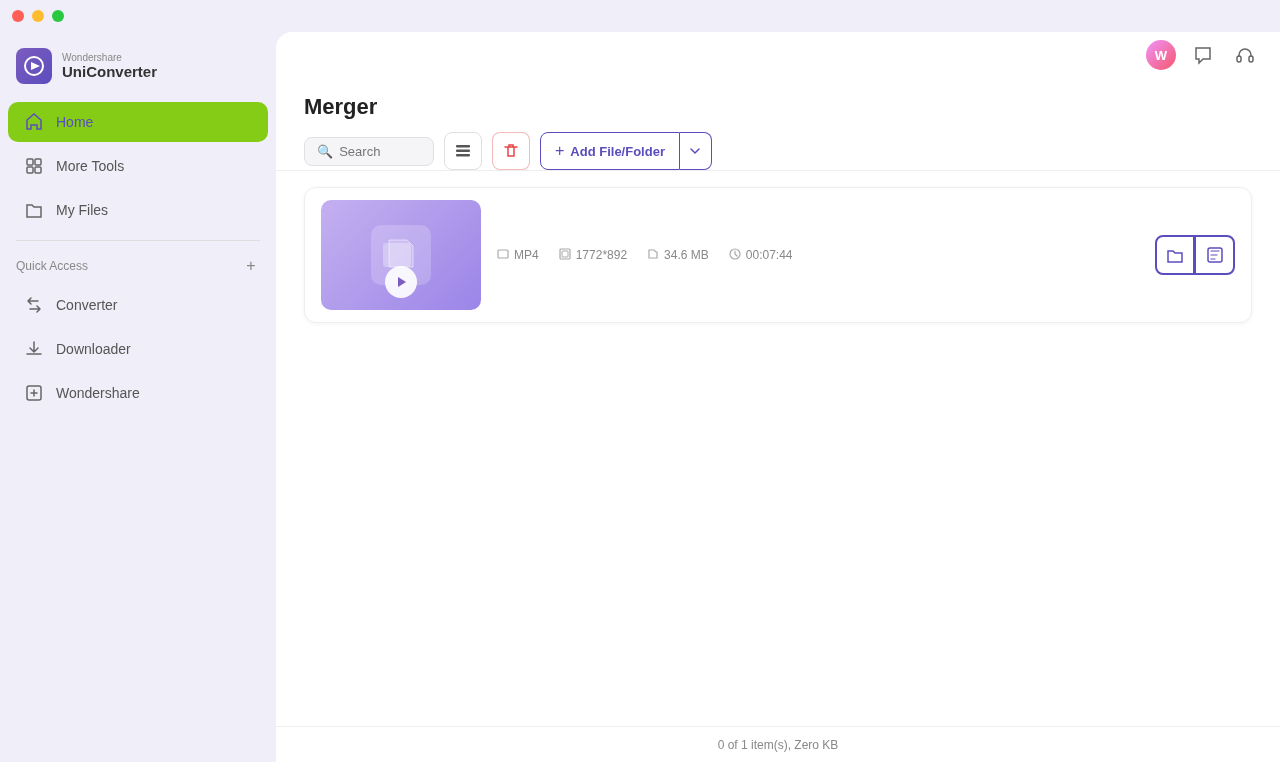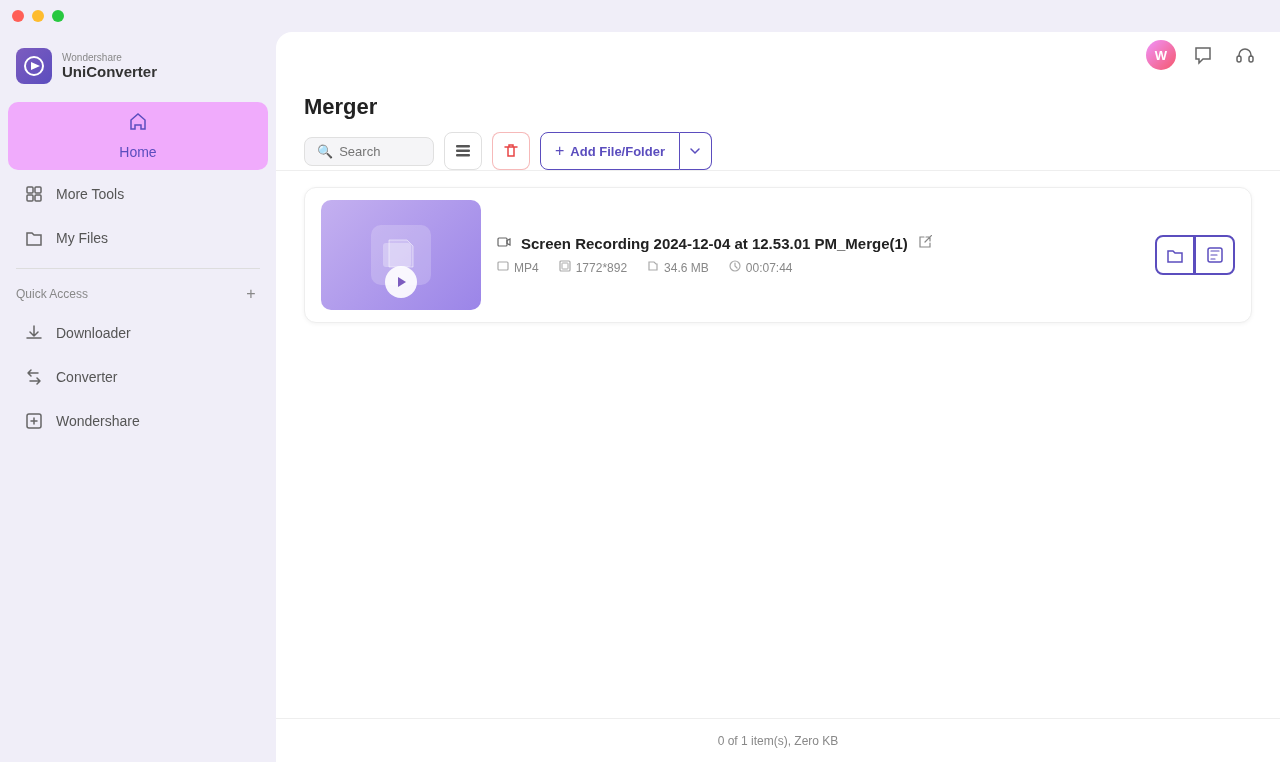--- a/index.html
+++ b/index.html
@@ -71,23 +71,22 @@
       gap: 12px;
       cursor: pointer;
       border-radius: 10px;
       margin: 2px 8px;
       color: #555;
       font-size: 14px;
       font-weight: 500;
       transition: background 0.15s;
     }
     .sidebar-item.active {
-      background: #f0abfc;
+      background: #84cc16;
       color: #5b4dbe;
-      flex-direction: column;
     }
     .sidebar-item-icon {
       width: 20px; height: 20px;
       display: flex; align-items: center; justify-content: center;
       font-size: 16px;
     }
 
     .sidebar-divider {
       height: 1px;
       background: #ddd;
@@ -310,21 +309,21 @@
     .action-group .action-btn:first-child {
       border-radius: 8px 0 0 8px;
     }
     .action-group .action-btn:last-child {
       border-radius: 0 8px 8px 0;
       border-left: 1px solid #5b4dbe;
     }
 
     
     .status-bar {
-      height: 44px;
+      height: 36px;
       background: white;
       border-top: 1px solid #eee;
       display: flex;
       align-items: center;
       justify-content: center;
       color: #888;
       font-size: 12px;
     }
 
     
@@ -413,35 +412,35 @@
     <div class="sidebar-divider"></div>
 
     <div class="quick-access-header">
       <span>Quick Access</span>
       <div class="quick-access-add">+</div>
     </div>
 
     <div class="sidebar-item">
       <span class="sidebar-item-icon">
         <svg width="18" height="18" viewBox="0 0 18 18" fill="none">
-          <path d="M9 2v10M5 8l4 4 4-4" stroke="#666" stroke-width="1.5" stroke-linecap="round" stroke-linejoin="round"></path>
-          <path d="M2 14h14" stroke="#666" stroke-width="1.5" stroke-linecap="round"></path>
+          <path d="M3 5h10M3 5l3-3M3 5l3 3" stroke="#666" stroke-width="1.5" stroke-linecap="round"></path>
+          <path d="M15 13H5M15 13l-3-3M15 13l-3 3" stroke="#666" stroke-width="1.5" stroke-linecap="round"></path>
         </svg>
       </span>
-      <span>Downloader</span>
+      <span>Converter</span>
     </div>
 
     <div class="sidebar-item">
       <span class="sidebar-item-icon">
         <svg width="18" height="18" viewBox="0 0 18 18" fill="none">
-          <path d="M3 5h10M3 5l3-3M3 5l3 3" stroke="#666" stroke-width="1.5" stroke-linecap="round"></path>
-          <path d="M15 13H5M15 13l-3-3M15 13l-3 3" stroke="#666" stroke-width="1.5" stroke-linecap="round"></path>
+          <path d="M9 2v10M5 8l4 4 4-4" stroke="#666" stroke-width="1.5" stroke-linecap="round" stroke-linejoin="round"></path>
+          <path d="M2 14h14" stroke="#666" stroke-width="1.5" stroke-linecap="round"></path>
         </svg>
       </span>
-      <span>Converter</span>
+      <span>Downloader</span>
     </div>
 
     <div class="sidebar-item">
       <span class="sidebar-item-icon">
         <svg width="18" height="18" viewBox="0 0 18 18" fill="none">
           <rect x="2" y="2" width="14" height="14" rx="2" stroke="#666" stroke-width="1.5"></rect>
           <path d="M6 9h6M9 6v6" stroke="#666" stroke-width="1.5" stroke-linecap="round"></path>
         </svg>
       </span>
       <span>Wondershare</span>
@@ -524,34 +523,20 @@
           <div style="position:absolute;bottom:12px;left:50%;transform:translateX(-50%)">
             <div class="play-btn">
               <svg width="12" height="12" viewBox="0 0 12 12" fill="none">
                 <polygon points="3,1 11,6 3,11" fill="#7c5cbf"></polygon>
               </svg>
             </div>
           </div>
         </div>
 
         <div class="file-info">
-          <div class="file-name-row">
-            <span class="video-icon">
-              <svg width="14" height="14" viewBox="0 0 14 14" fill="none">
-                <rect x="1" y="3" width="9" height="8" rx="1" stroke="#666" stroke-width="1.2"></rect>
-                <path d="M10 5.5L13 4v6l-3-1.5V5.5z" stroke="#666" stroke-width="1.2" fill="none"></path>
-              </svg>
-            </span>
-            <span class="file-name">Screen Recording 2024-12-04 at 12.53.01 PM_Merge(1)</span>
-            <span class="file-name-icon">
-              <svg width="14" height="14" viewBox="0 0 14 14" fill="none">
-                <path d="M6 2H2v10h10V8M8 2h4v4M14 0L7 7" stroke="#888" stroke-width="1.2" stroke-linecap="round"></path>
-              </svg>
-            </span>
-          </div>
           <div class="file-meta">
             <div class="meta-item">
               <span class="meta-icon">
                 <svg width="12" height="12" viewBox="0 0 12 12" fill="none">
                   <rect x="1" y="2" width="10" height="8" rx="1" stroke="#aaa" stroke-width="1.2"></rect>
                 </svg>
               </span>
               <span>MP4</span>
             </div>
             <div class="meta-item">

